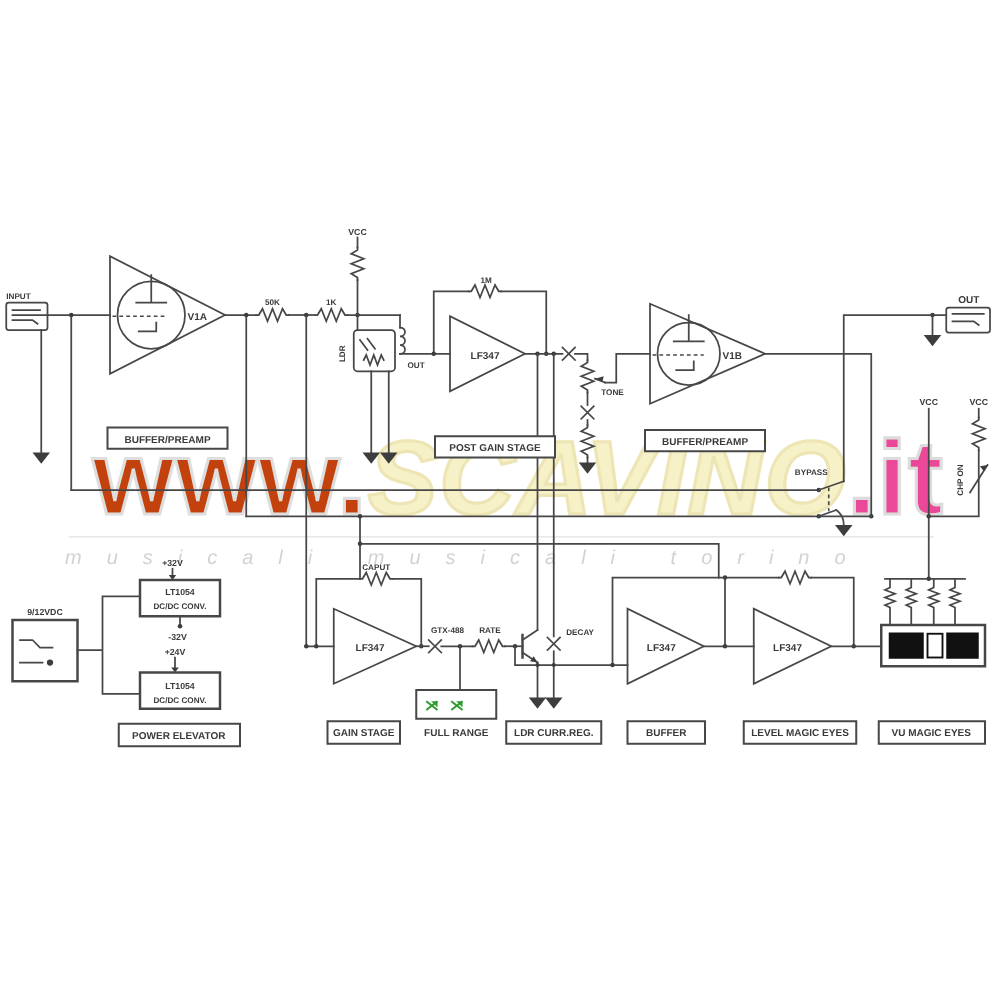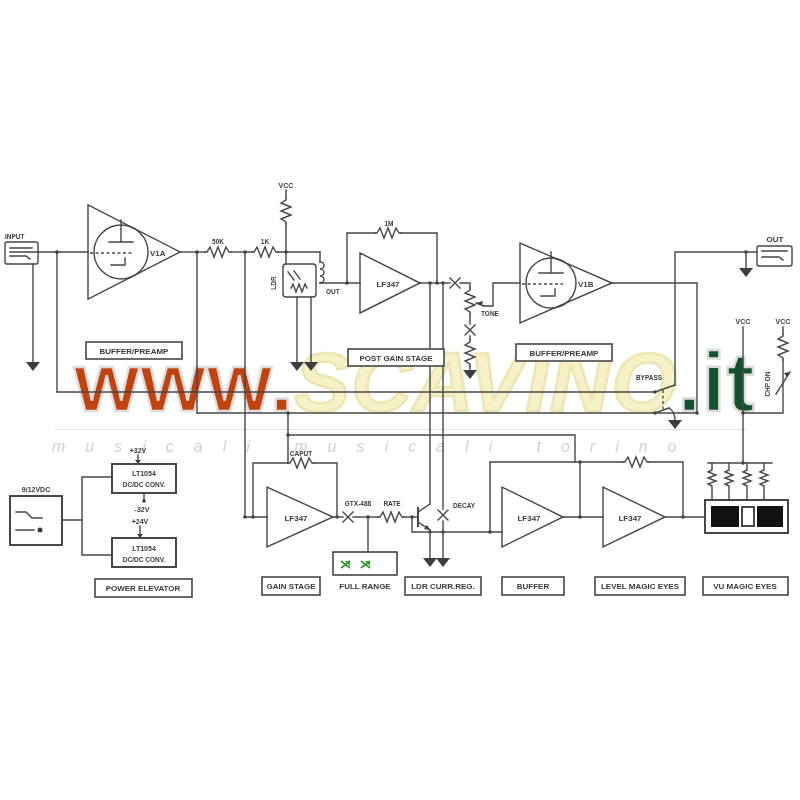--- a/index.html
+++ b/index.html
@@ -2,21 +2,21 @@
 <html><head>
 <meta charset="utf-8">
 <style>
   html,body{margin:0;padding:0;background:#fff;}
   .stage{position:relative;width:800px;height:800px;background:#fff;overflow:hidden;
          font-family:"Liberation Sans",sans-serif;}
   .wm{position:absolute;left:74px;top:340px;white-space:nowrap;z-index:1;
       font-weight:700;font-size:84px;line-height:1;letter-spacing:1px;}
   .wm .pre{color:#c2410c;-webkit-text-stroke:2.5px #dedede;}
   .wm .brand{color:#f7f1c8;font-style:italic;-webkit-text-stroke:2.5px #eee5b4;}
-  .wm .suf{color:#14532d;-webkit-text-stroke:2.5px #dcdcdc;}
+  .wm .suf{color:#ec4899;-webkit-text-stroke:2.5px #dcdcdc;}
   .wm-line{position:absolute;left:55px;top:429px;width:692px;height:1px;background:#e2e2e2;z-index:1;}
   .wm-tag{position:absolute;left:52px;top:438px;white-space:nowrap;z-index:1;
       font-style:italic;font-size:16px;letter-spacing:20px;color:#d2d2d2;}
   svg.schem{position:absolute;left:0;top:0;z-index:2;}
   .w{stroke:#474747;stroke-width:1.4;fill:none;stroke-linecap:square;}
   .wt{stroke:#474747;stroke-width:2;fill:none;}
   .dash{stroke:#474747;stroke-width:1.3;fill:none;stroke-dasharray:3 2.5;}
   .dot{fill:#3d3d3d;}
   .gnd{fill:#3d3d3d;stroke:none;}
   .lbl{font:700 7px "Liberation Sans",sans-serif;fill:#3a3a3a;}

